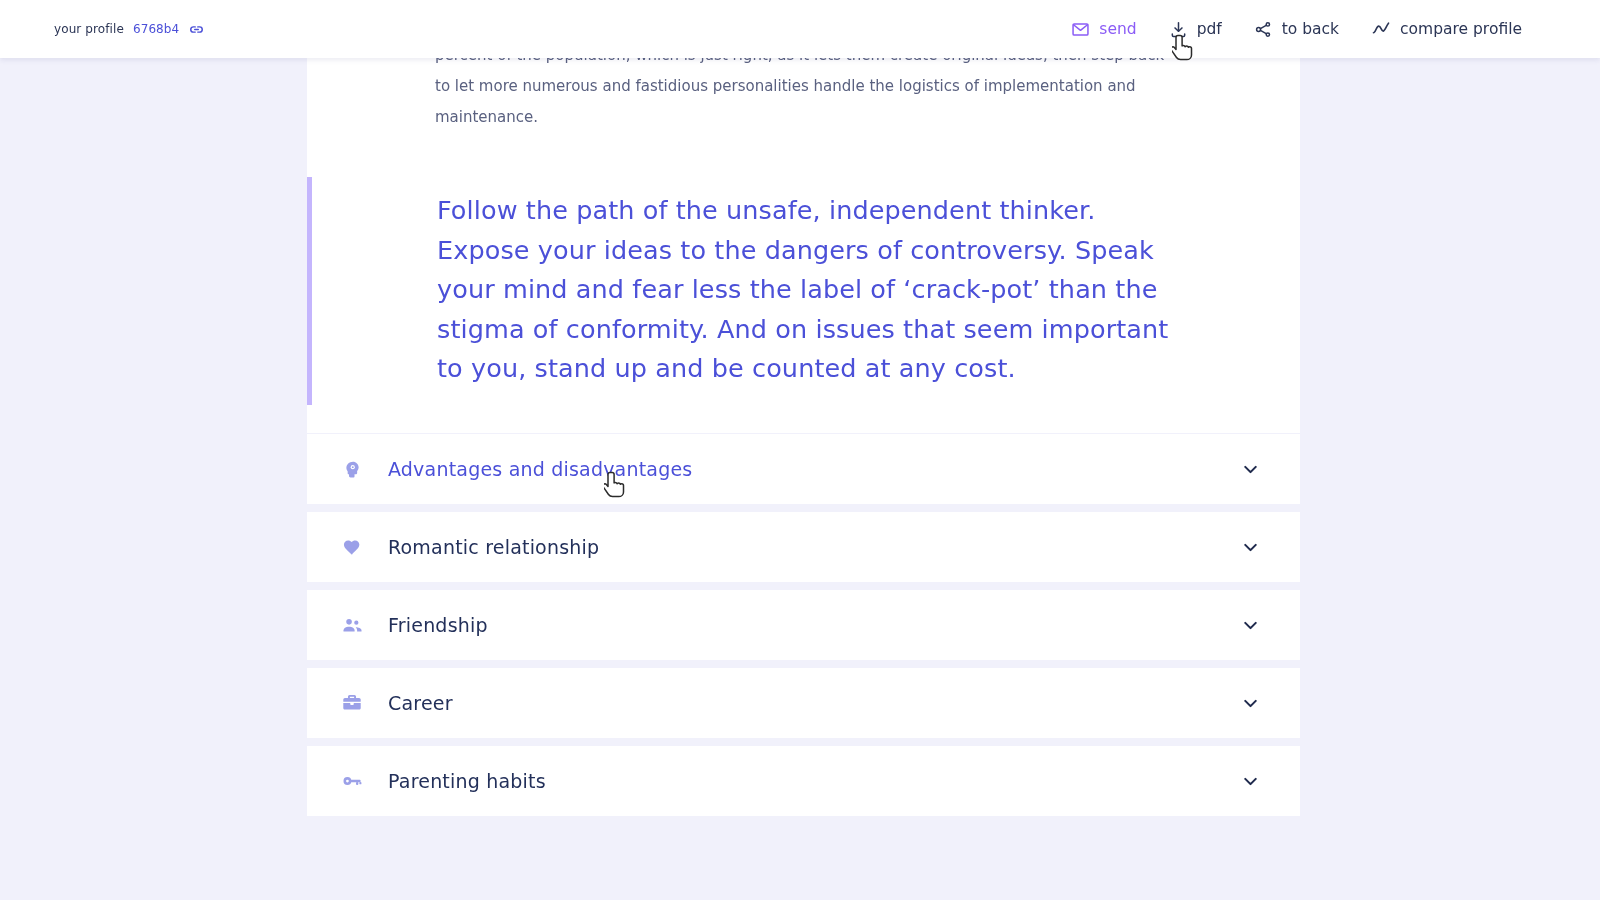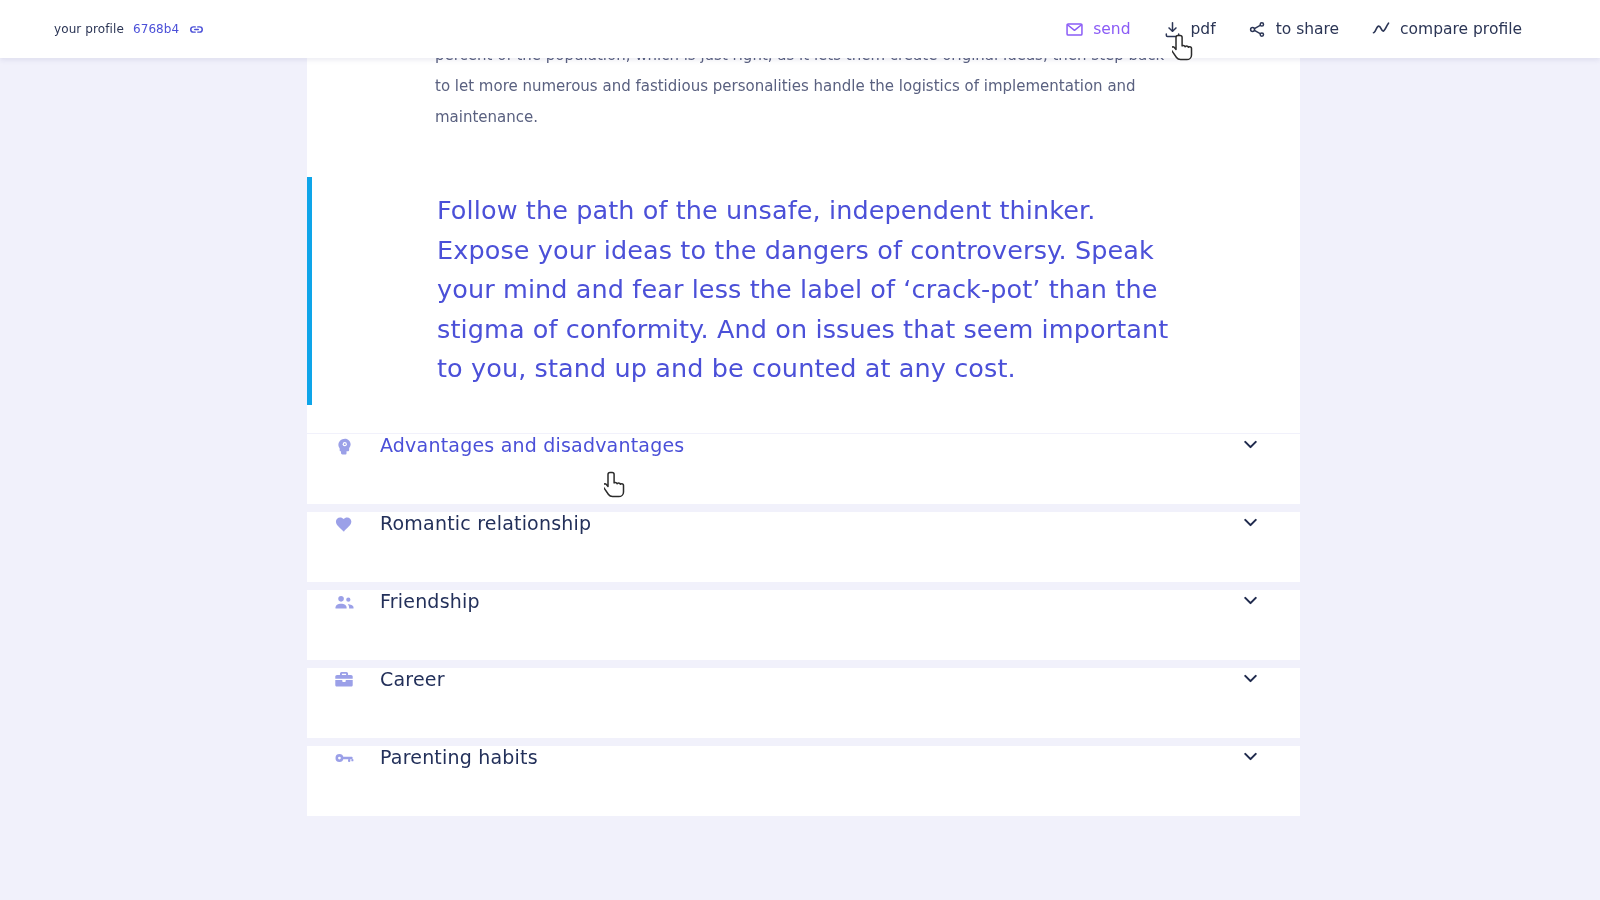--- a/index.html
+++ b/index.html
@@ -51,39 +51,39 @@
   }
   .para {
     margin: 0 128px 0 128px;
     padding-top: 160px;
     font-size: 15px; line-height: 31px;
     color: #5a6180;
   }
 
   .quote {
     margin: 44px 0 0 0;
-    border-left: 5px solid #0ea5e9;
+    border-left: 5px solid #c4b5fd;
     padding: 14px 130px 16px 125px;
   }
   .quote p {
     font-size: 25.5px; line-height: 39.5px;
     color: #4b50d8; letter-spacing: .1px;
   }
 
   
   .accordion {
     position: absolute; left: 307px; top: 434px;
     width: 993px;
     display: flex; flex-direction: column; gap: 8px;
   }
   .acc-row {
     background: #ffffff;
     height: 70px;
-    display: flex; align-items: flex-start;
-    padding: 0 39px 0 25px;
+    display: flex; align-items: center;
+    padding: 0 39px 0 33px;
     cursor: pointer;
   }
   .acc-ico {
     width: 24px; height: 24px;
     display: flex; align-items: center; justify-content: center;
     color: #9ba0e8; flex: 0 0 auto;
   }
   .acc-label {
     margin-left: 24px;
     font-size: 19px; color: #23305a; letter-spacing: .2px;
@@ -234,21 +234,21 @@
       <div class="action">
         <span class="ico">
           <svg width="19" height="19" viewBox="0 0 24 24" fill="none" stroke="currentColor" stroke-width="1.9" stroke-linecap="round" stroke-linejoin="round">
               <circle cx="17.5" cy="5.6" r="2.1"></circle>
               <circle cx="17.5" cy="18.4" r="2.1"></circle>
               <circle cx="5.8" cy="12" r="2.5"></circle>
               <path d="M8.1 10.9l7.3-4"></path>
               <path d="M8.1 13.1l7.3 4"></path>
             </svg>
         </span>
-        <span>to share</span>
+        <span>to back</span>
       </div>
 
       <div class="action">
         <span class="ico">
           <svg width="20" height="20" viewBox="0 0 24 24" fill="none" stroke="currentColor" stroke-width="2" stroke-linecap="round" stroke-linejoin="round">
               <path d="M3 16.5c2.6 0 3.4-8 6.2-8s3.2 6 5.4 6 3.6-6 6.4-9.4"></path>
             </svg>
         </span>
         <span>compare profile</span>
       </div>

